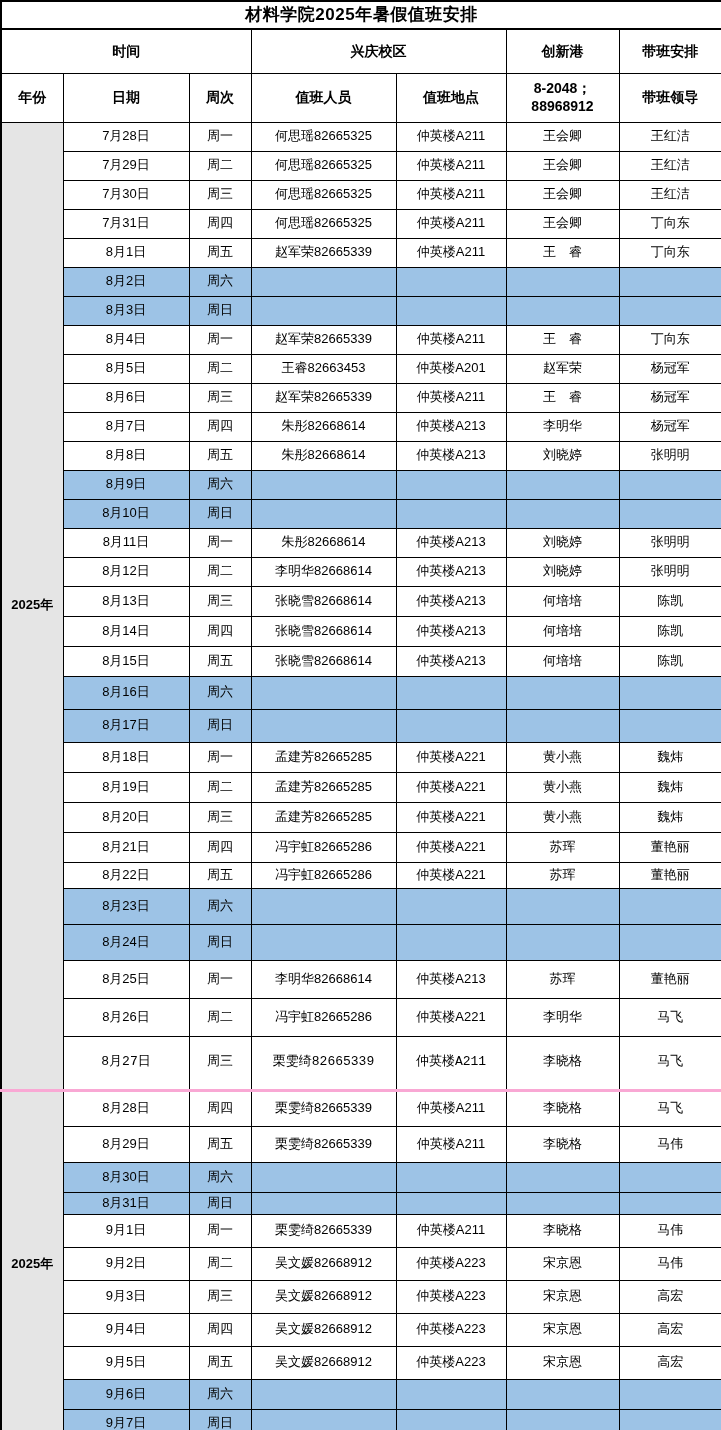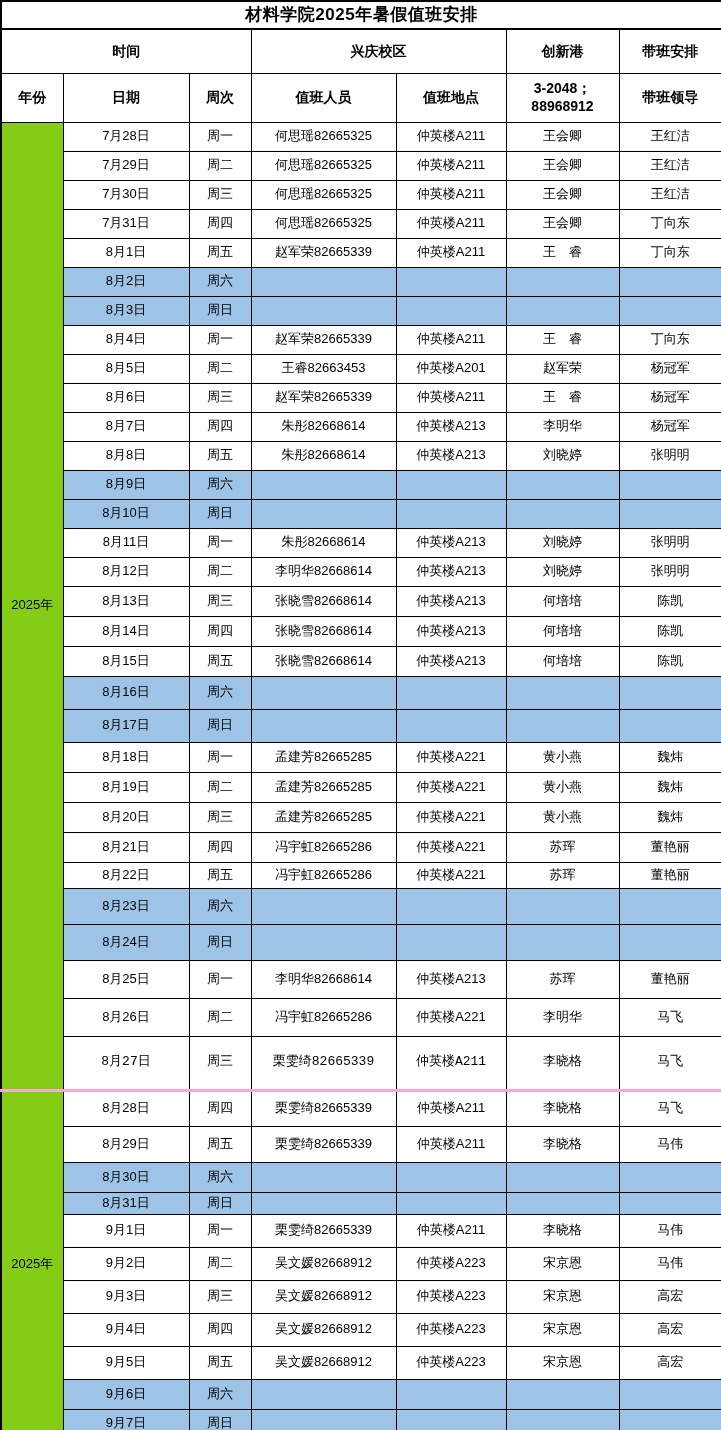--- a/index.html
+++ b/index.html
@@ -36,23 +36,23 @@
   tr.col-header-row td {
     font-weight: bold;
     font-size: 14px;
   }
   td.port-phone-header {
     white-space: pre-line;
     font-size: 13px;
     line-height: 1.35;
   }
   td.year-cell {
-    font-weight: normal;
+    font-weight: bold;
     font-size: 14px;
-    background: #84cc16;
+    background: #e5e5e5;
   }
   td.weekend { background: var(--weekend-bg, #9DC3E6); }
   tr.block-start td { border-top: 3px solid #f9a8d4; }
 </style>
 </head>
 <body>
 
 <div class="sheet">
   <table class="duty">
     <colgroup>
@@ -73,21 +73,21 @@
         <td colspan="2">兴庆校区</td>
         <td>创新港</td>
         <td>带班安排</td>
       </tr>
       <tr class="col-header-row" style="height:49px">
         <td>年份</td>
         <td>日期</td>
         <td>周次</td>
         <td>值班人员</td>
         <td>值班地点</td>
-        <td class="port-phone-header">3-2048；
+        <td class="port-phone-header">8-2048；
 88968912</td>
         <td>带班领导</td>
       </tr>
     </thead>
     <tbody id="rows-body">
         <tr style="height: 29px;">
           <td class="year-cell" rowspan="31">2025年</td>
           <td>7月28日</td>
           <td>周一</td>
           <td>何思瑶82665325</td>

